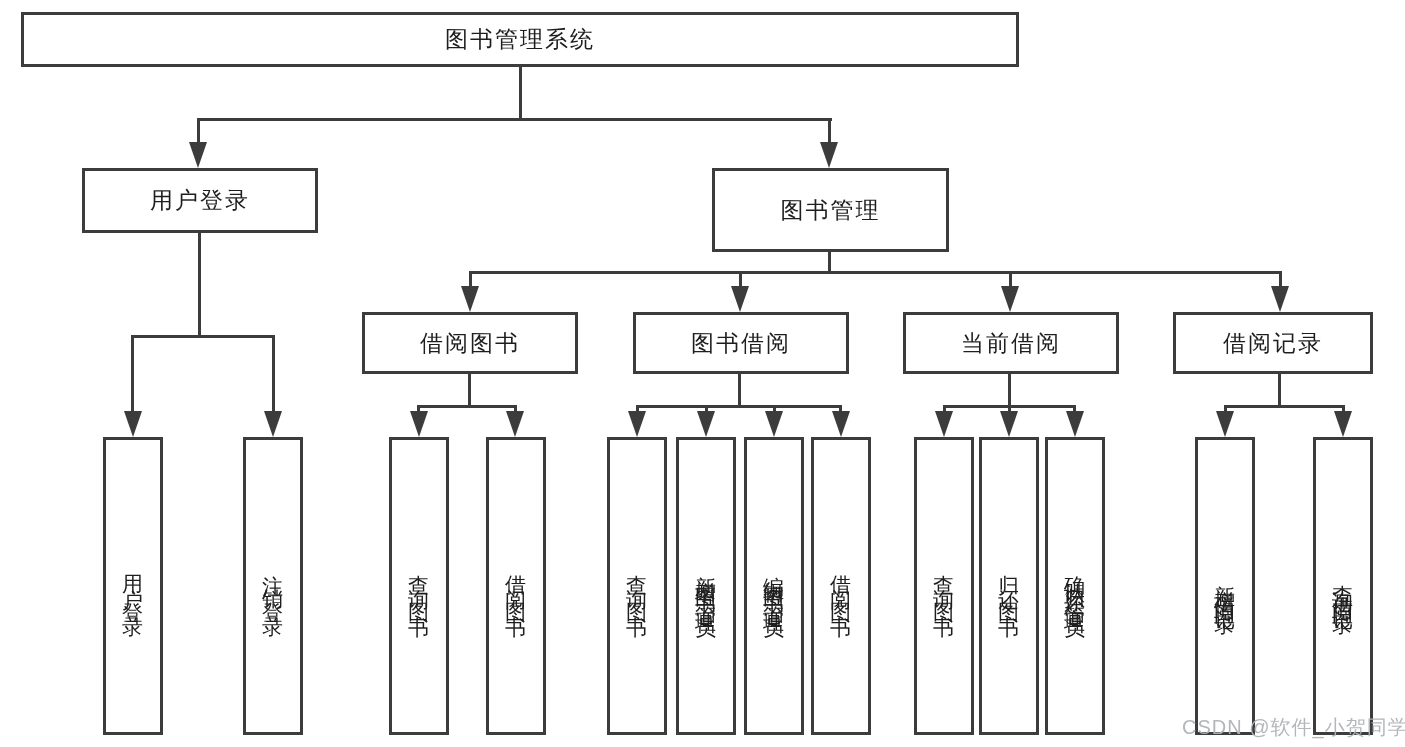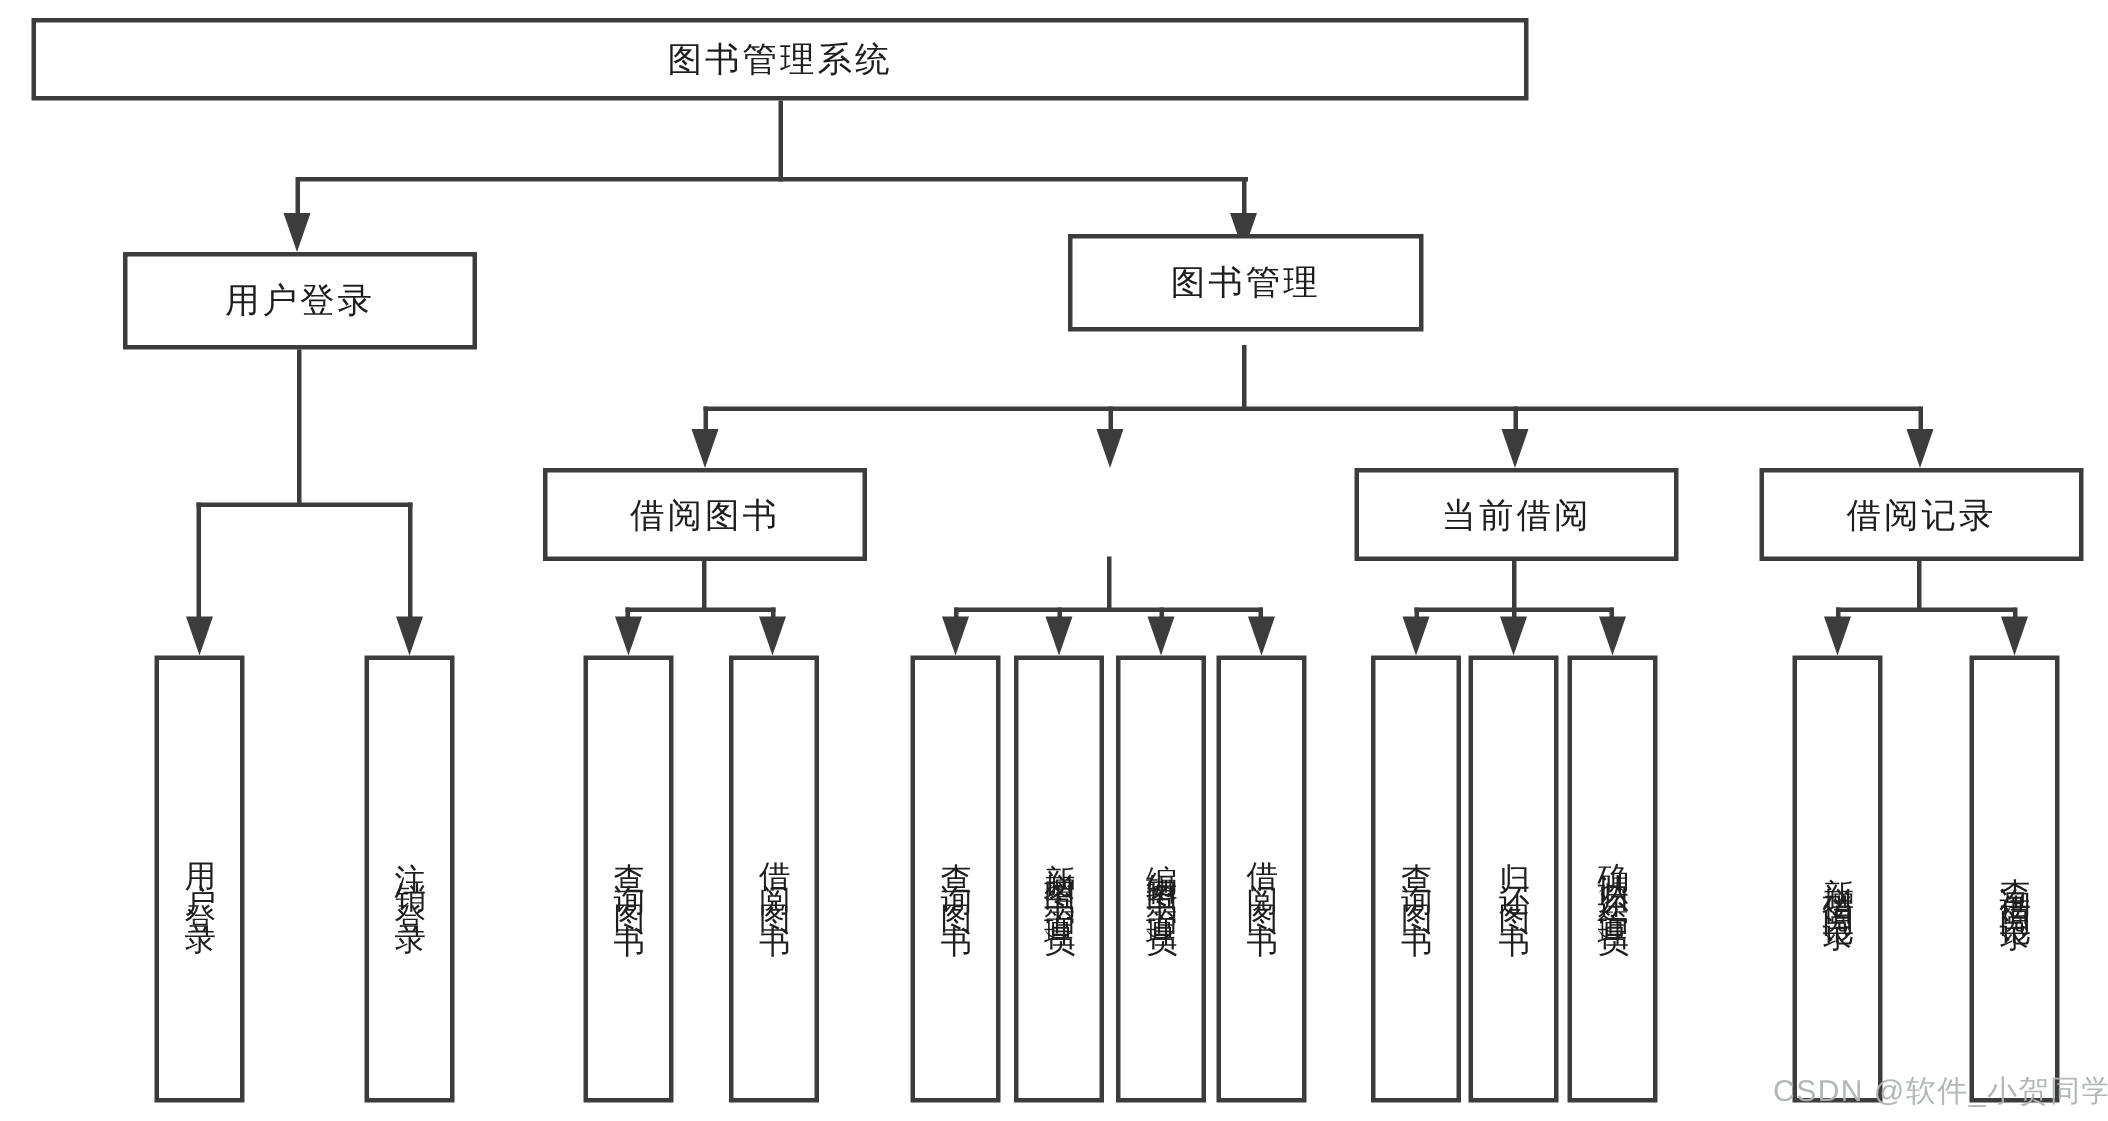--- a/index.html
+++ b/index.html
@@ -43,21 +43,21 @@
   <div class="vline" style="left:519px;top:65px;height:56px"></div>
   <div class="hline" style="left:198px;top:118px;width:634px"></div>
   <div class="vline" style="left:197px;top:118px;height:28px"></div>
   <div class="arrow" style="left:189px;top:142px"></div>
   <div class="vline" style="left:828px;top:118px;height:28px"></div>
   <div class="arrow" style="left:820px;top:142px"></div>
 
   <div class="box" style="left:82px;top:168px;width:236px;height:65px">
     <span class="hlabel">用户登录</span>
   </div>
-  <div class="box" style="left:712px;top:156px;width:237px;height:65px">
+  <div class="box" style="left:712px;top:168px;width:237px;height:84px">
     <span class="hlabel">图书管理</span>
   </div>
 
   <div class="vline" style="left:198px;top:231px;height:107px"></div>
   <div class="hline" style="left:131px;top:335px;width:144px"></div>
   <div class="vline" style="left:131px;top:335px;height:78px"></div>
   <div class="arrow" style="left:124px;top:411px"></div>
   <div class="vline" style="left:272px;top:335px;height:78px"></div>
   <div class="arrow" style="left:264px;top:411px"></div>
 
@@ -68,24 +68,27 @@
   <div class="vline" style="left:739px;top:271px;height:18px"></div>
   <div class="arrow" style="left:731px;top:286px"></div>
   <div class="vline" style="left:1009px;top:271px;height:18px"></div>
   <div class="arrow" style="left:1001px;top:286px"></div>
   <div class="vline" style="left:1279px;top:271px;height:18px"></div>
   <div class="arrow" style="left:1271px;top:286px"></div>
 
   <div class="box" style="left:362px;top:312px;width:216px;height:62px">
     <span class="hlabel">借阅图书</span>
   </div>
+  <div class="box" style="left:633px;top:312px;width:216px;height:62px">
+    <span class="hlabel">图书借阅</span>
+  </div>
   <div class="box" style="left:903px;top:312px;width:216px;height:62px">
     <span class="hlabel">当前借阅</span>
   </div>
-  <div class="box" style="left:1173px;top:312px;width:216px;height:62px">
+  <div class="box" style="left:1173px;top:312px;width:200px;height:62px">
     <span class="hlabel">借阅记录</span>
   </div>
 
   <div class="vline" style="left:468px;top:371px;height:37px"></div>
   <div class="hline" style="left:417px;top:405px;width:100px"></div>
   <div class="vline" style="left:417px;top:405px;height:9px"></div>
   <div class="arrow" style="left:410px;top:411px"></div>
   <div class="vline" style="left:514px;top:405px;height:9px"></div>
   <div class="arrow" style="left:506px;top:411px"></div>
 

